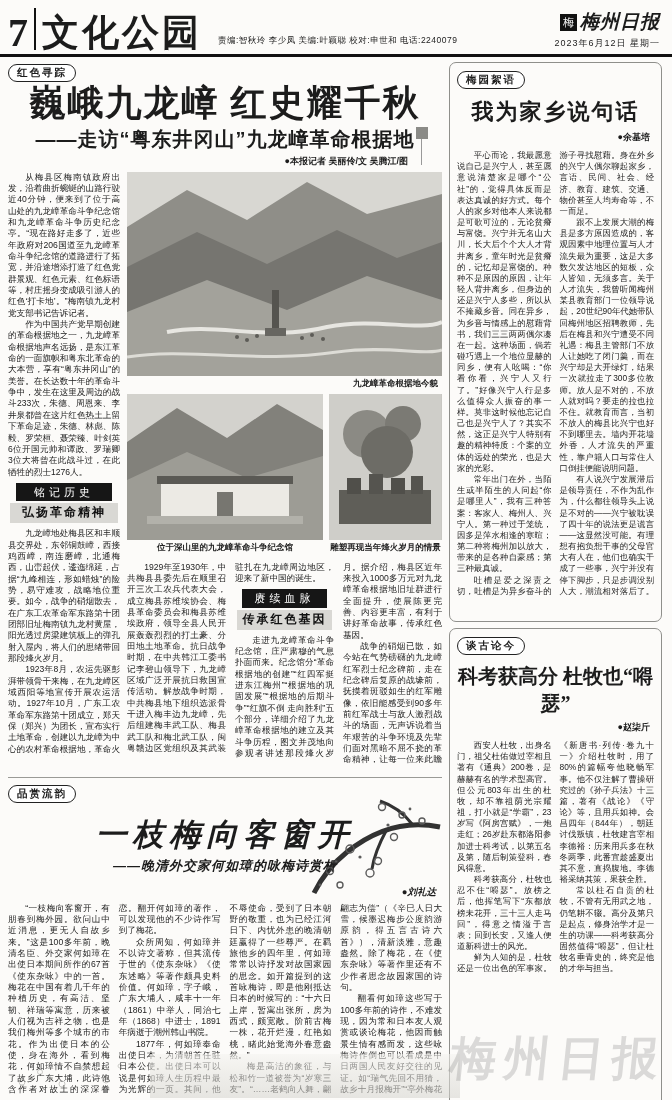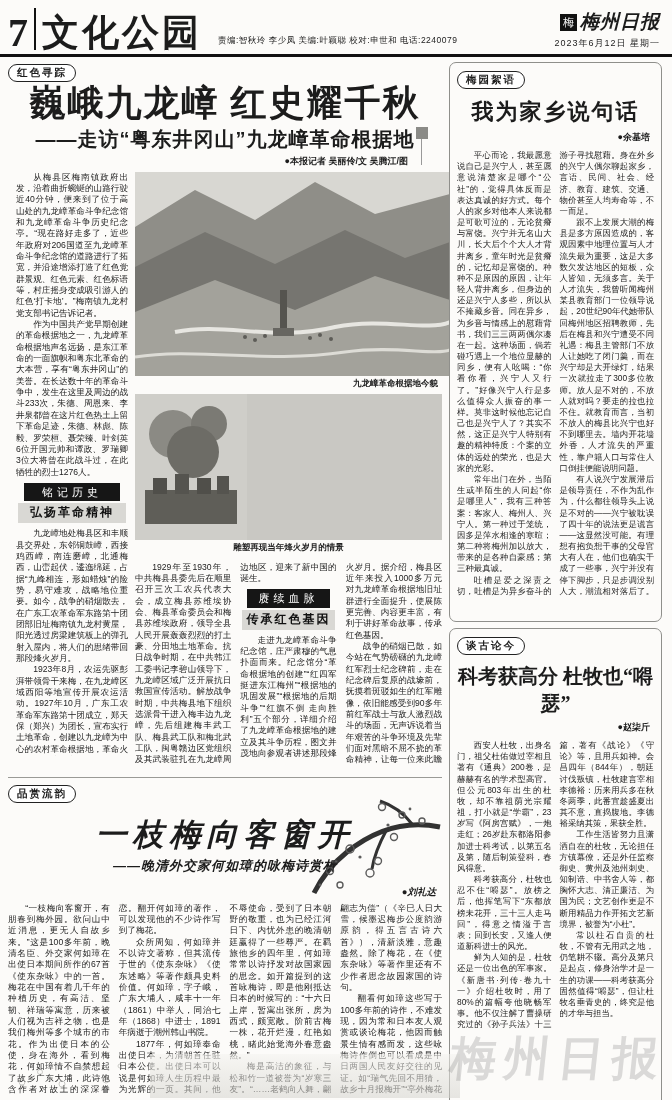--- a/index.html
+++ b/index.html
@@ -33,21 +33,21 @@
   .titlebar{background:#d9d8d4;color:#111;font-size:12px;font-weight:bold;text-align:center;
             letter-spacing:2px;padding:2px 0;width:96%;margin:0 auto 5px auto;}
   
   .a1-headline{font-size:36px;font-weight:900;text-align:center;letter-spacing:2px;
                font-family:"Liberation Serif",serif;margin:2px 0 2px 0;line-height:1.1;}
   .a1-sub{position:relative;text-align:center;font-size:20px;font-weight:bold;letter-spacing:1px;margin:2px 0;}
   .sub-deco{position:absolute;right:14px;top:1px;width:12px;height:12px;background:#8b8b87;}
   .sub-deco::after{content:"";position:absolute;left:5px;top:12px;width:1px;height:26px;background:#999;}
   .a1-byline{text-align:right;font-size:9px;font-weight:bold;padding-right:34px;margin:1px 0 4px 0;}
   .a1-body{display:flex;gap:7px;}
-  .col-intro{width:112px;flex:none;height:584px;overflow:hidden;font-size:8.6px;line-height:1.32;margin-left:8px;}
+  .col-intro{width:112px;flex:none;height:584px;overflow:hidden;font-size:8.6px;line-height:1.32;}
   .col-intro p,.bodytext p{margin:0;text-indent:2em;text-align:justify;}
   .a1-right{flex:1;min-width:0;}
   .photo{display:block;background:#c9c8c3;}
   .photo svg{display:block;}
   .cap{font-size:8.5px;font-weight:bold;color:#222;margin:2px 0 4px 0;}
   .cap-right{text-align:right;padding-right:4px;}
   .cap-center{text-align:center;}
   .photo-row{display:flex;gap:6px;margin-top:2px;}
   .ph-l{width:196px;flex:none;}
   .ph-r{flex:1;min-width:0;}
@@ -150,20 +150,34 @@
                     <circle cx="130" cy="164" r="2"></circle>
                   <circle cx="175" cy="166" r="2"></circle>
                     <circle cx="185" cy="163" r="2"></circle>
                     <circle cx="196" cy="167" r="2"></circle>
                 </g>
               </svg>
             </div>
             <div class="cap cap-right">九龙嶂革命根据地今貌</div>
 
             <div class="photo-row">
+              <div class="ph-l">
+                <div class="photo">
+                  <svg width="196" height="146" viewBox="0 0 196 146" xmlns="http://www.w3.org/2000/svg">
+                    <rect width="196" height="146" fill="#d3d2cd"></rect>
+                    <polygon points="0,48 50,14 100,44 150,10 196,36 196,146 0,146" fill="#82817b"></polygon>
+                    <polygon points="0,86 60,58 120,84 196,62 196,146 0,146" fill="#9d9c95"></polygon>
+                    <rect x="34" y="88" width="128" height="34" fill="#eceae4"></rect>
+                    <rect x="30" y="82" width="136" height="8" fill="#5a5954"></rect>
+                    <rect x="90" y="98" width="16" height="24" fill="#777670"></rect>
+                    <rect x="20" y="122" width="156" height="8" fill="#b2b1aa"></rect>
+                  </svg>
+                </div>
+                <div class="cap cap-center">位于深山里的九龙嶂革命斗争纪念馆</div>
+              </div>
               <div class="ph-r">
                 <div class="photo">
                   <svg width="112" height="146" viewBox="0 0 112 146" xmlns="http://www.w3.org/2000/svg">
                     <rect width="112" height="146" fill="#cfcec9"></rect>
                     <circle cx="38" cy="40" r="24" fill="#8b8a84"></circle>
                     <circle cx="74" cy="30" r="18" fill="#7b7a74"></circle>
                     <circle cx="58" cy="58" r="26" fill="#6d6c66"></circle>
                     <rect x="10" y="96" width="92" height="34" fill="#5f5e58"></rect>
                     <rect x="18" y="84" width="14" height="16" fill="#504f4a"></rect>
                     <rect x="40" y="80" width="14" height="20" fill="#55544f"></rect>
@@ -253,21 +267,20 @@
 
       <section class="box boxB">
         <span class="badge">谈古论今</span>
         <h3 class="rail-headline small">科考获高分 杜牧也“嘚瑟”</h3>
         <div class="rail-byline">●赵柒斤</div>
         <div class="two-cols">
           <div>
               <p>西安人杜牧，出身名门，祖父杜佑做过宰相且著有《通典》200卷，是赫赫有名的学术型高官。但公元803年出生的杜牧，却不靠祖荫光宗耀祖，打小就是“学霸”，23岁写《阿房宫赋》，一炮走红；26岁赴东都洛阳参加进士科考试，以第五名及第，随后制策登科，春风得意。</p>
               <p>科考获高分，杜牧也忍不住“嘚瑟”。放榜之后，他挥笔写下“东都放榜未花开，三十三人走马回”，得意之情溢于言表；回到长安，又逢人便道新科进士的风光。</p>
               <p>鲜为人知的是，杜牧还是一位出色的军事家。《新唐书·列传·卷九十一》介绍杜牧时，用了80%的篇幅夸他晓畅军事。他不仅注解了曹操研究过的《孙子兵法》十三篇，著有《战论》《守论》等，且用兵如神。会昌四年（844年），朝廷讨伐叛镇，杜牧建言宰相李德裕：历来用兵多在秋冬两季，此番宜趁盛夏出其不意，直捣腹地。李德裕采纳其策，果获全胜。</p>
-              <p>工作生活皆努力且潇洒自在的杜牧，无论担任方镇幕僚，还是外任监察御史、黄州及池州刺史、知制诰、中书舍人等，都胸怀大志、清正廉洁、为国为民；文艺创作更是不断用精品力作开拓文艺新境界，被誉为“小杜”。</p>
               <p>常以柱石自贵的杜牧，不管有无用武之地，仍笔耕不辍。高分及第只是起点，修身治学才是一生的功课——科考获高分固然值得“嘚瑟”，但让杜牧名垂青史的，终究是他的才华与担当。</p>
             </div>
         </div>
       </section>
     </aside>
   </div>
 
   <div class="bottom-strip"></div>
   <svg class="corner-flowers" width="120" height="40" viewBox="0 0 120 40" xmlns="http://www.w3.org/2000/svg">
     <g fill="none" stroke="#9a9a96" stroke-width="1">

